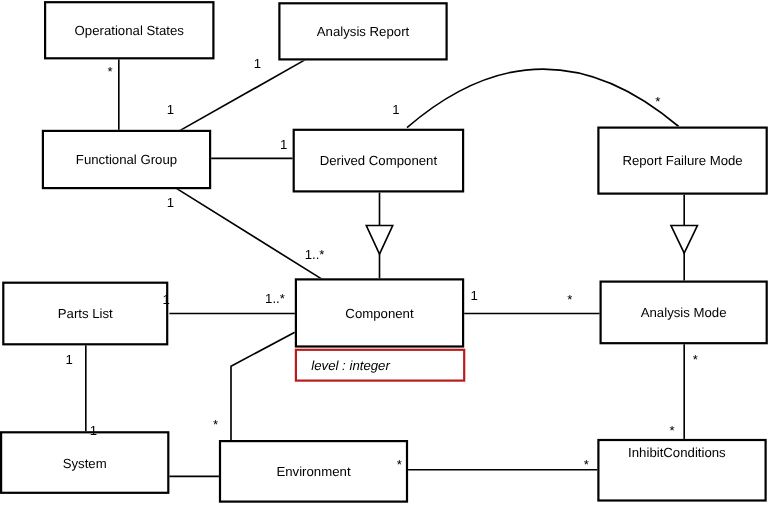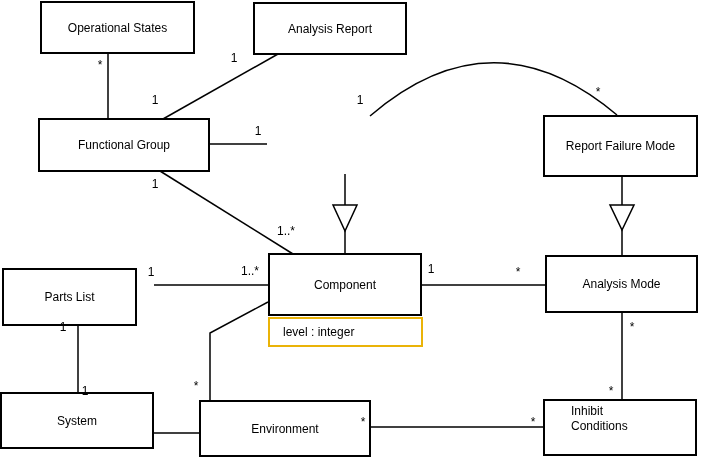--- a/index.html
+++ b/index.html
@@ -27,31 +27,32 @@
     align-items: center;
     justify-content: center;
     text-align: center;
     font-size: 12px;
     line-height: 14px;
     z-index: 2;
   }
   .uml-attr {
     position: absolute;
     box-sizing: border-box;
-    border: 2px solid #eab308;
+    border: 2px solid #b91c1c;
     background: #fff;
     display: flex;
     align-items: center;
     justify-content: flex-start;
     padding-left: 13px;
     font-size: 12px;
     z-index: 2;
+    font-style: italic;
   }
   .uml-class.left-text {
-    flex-direction: column;
+    flex-direction: row;
     align-items: flex-start;
     justify-content: flex-start;
     text-align: left;
     padding: 3px 0 0 26px;
     line-height: 15px;
   }
   .mult {
     position: absolute;
     transform: translate(-50%, -50%);
     font-size: 12px;
@@ -89,30 +90,33 @@
   </svg>
 
   <div class="uml-class" style="left:40px;top:1px;width:155px;height:53px">
     <span>Operational States</span>
   </div>
 
   <div class="uml-class" style="left:253px;top:2px;width:154px;height:53px">
     <span>Analysis Report</span>
   </div>
 
-  <div class="uml-class" style="left:38px;top:118px;width:172px;height:54px">
+  <div class="uml-class" style="left:38px;top:118px;width:154px;height:54px">
     <span>Functional Group</span>
   </div>
 
+  <div class="uml-class" style="left:266px;top:117px;width:156px;height:58px">
+    <span>Derived Component</span>
+  </div>
 
   <div class="uml-class" style="left:543px;top:115px;width:155px;height:62px">
     <span>Report Failure Mode</span>
   </div>
 
-  <div class="uml-class" style="left:2px;top:268px;width:135px;height:58px">
+  <div class="uml-class" style="left:2px;top:256px;width:151px;height:58px">
     <span>Parts List</span>
   </div>
 
   <div class="uml-class" style="left:268px;top:253px;width:154px;height:63px">
     <span>Component</span>
   </div>
   <div class="uml-attr" style="left:268px;top:317px;width:155px;height:30px">
     <span>level : integer</span>
   </div>
 

